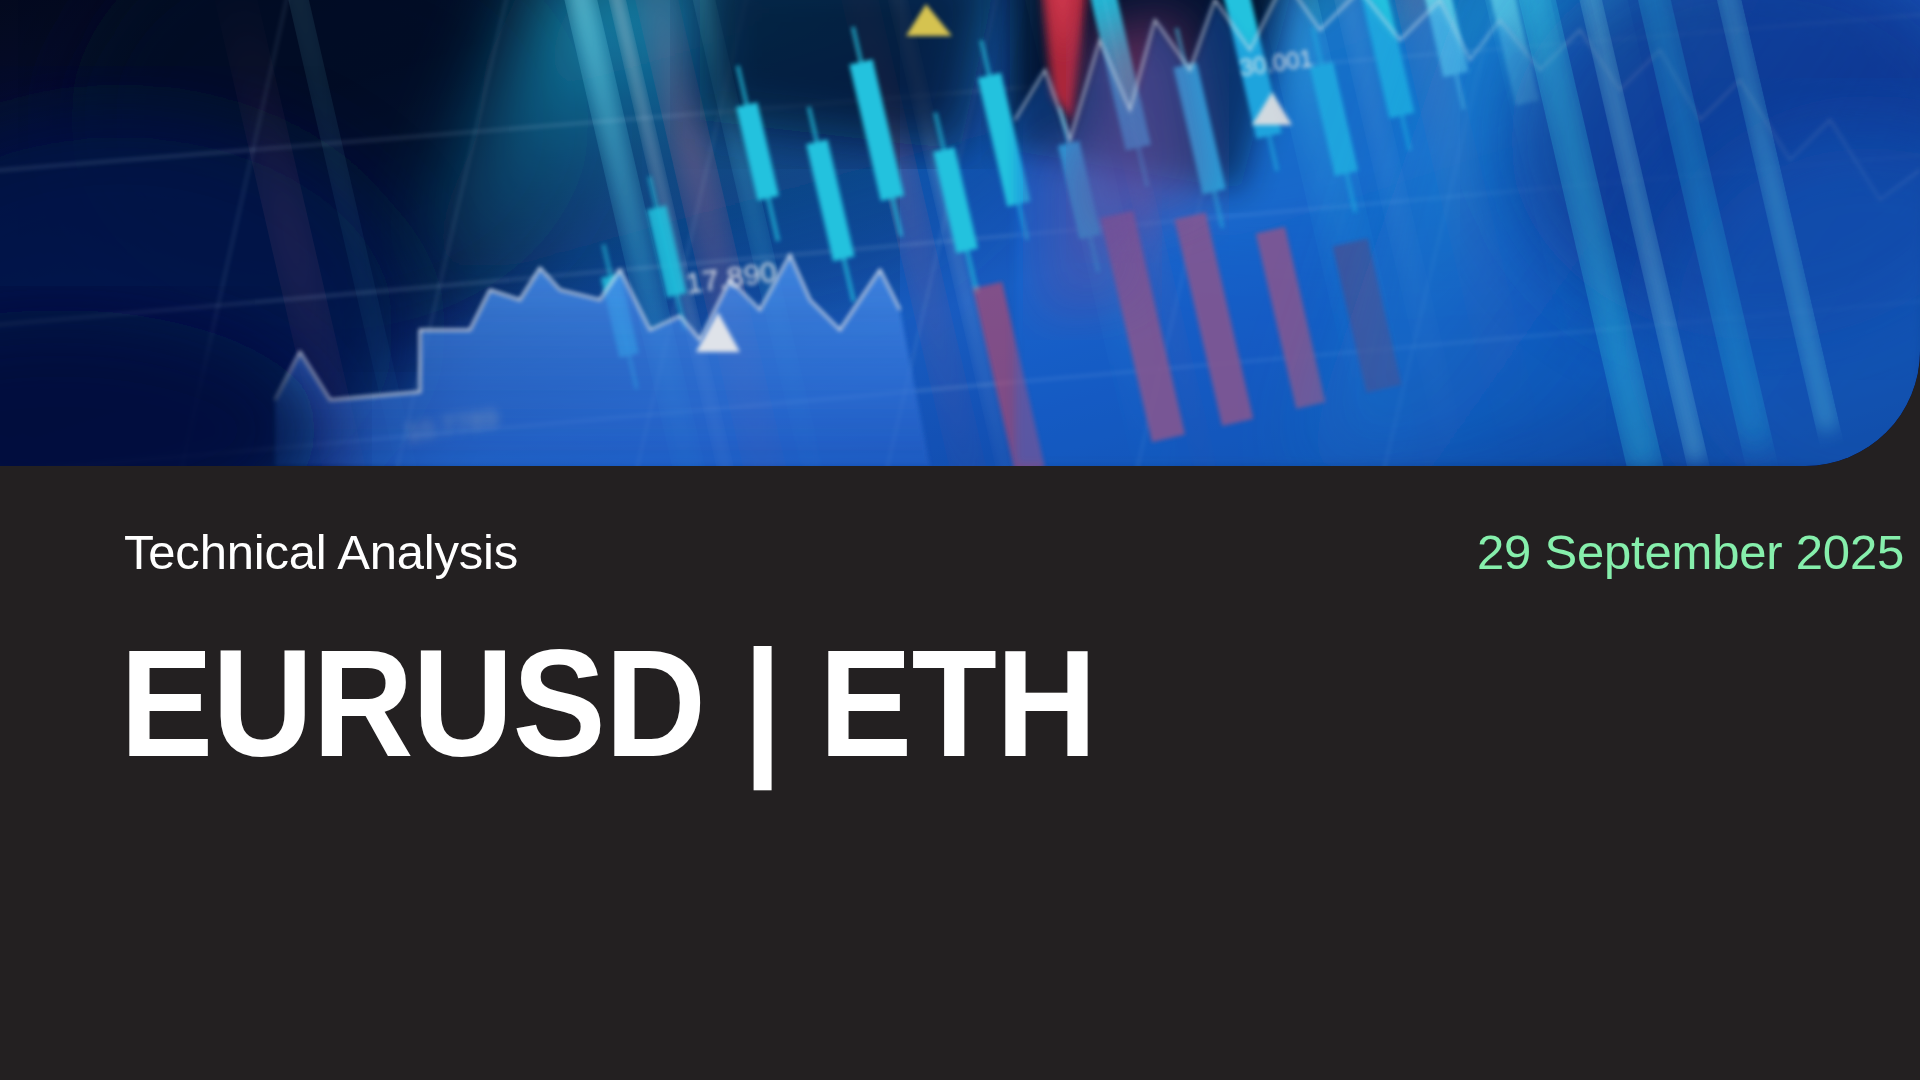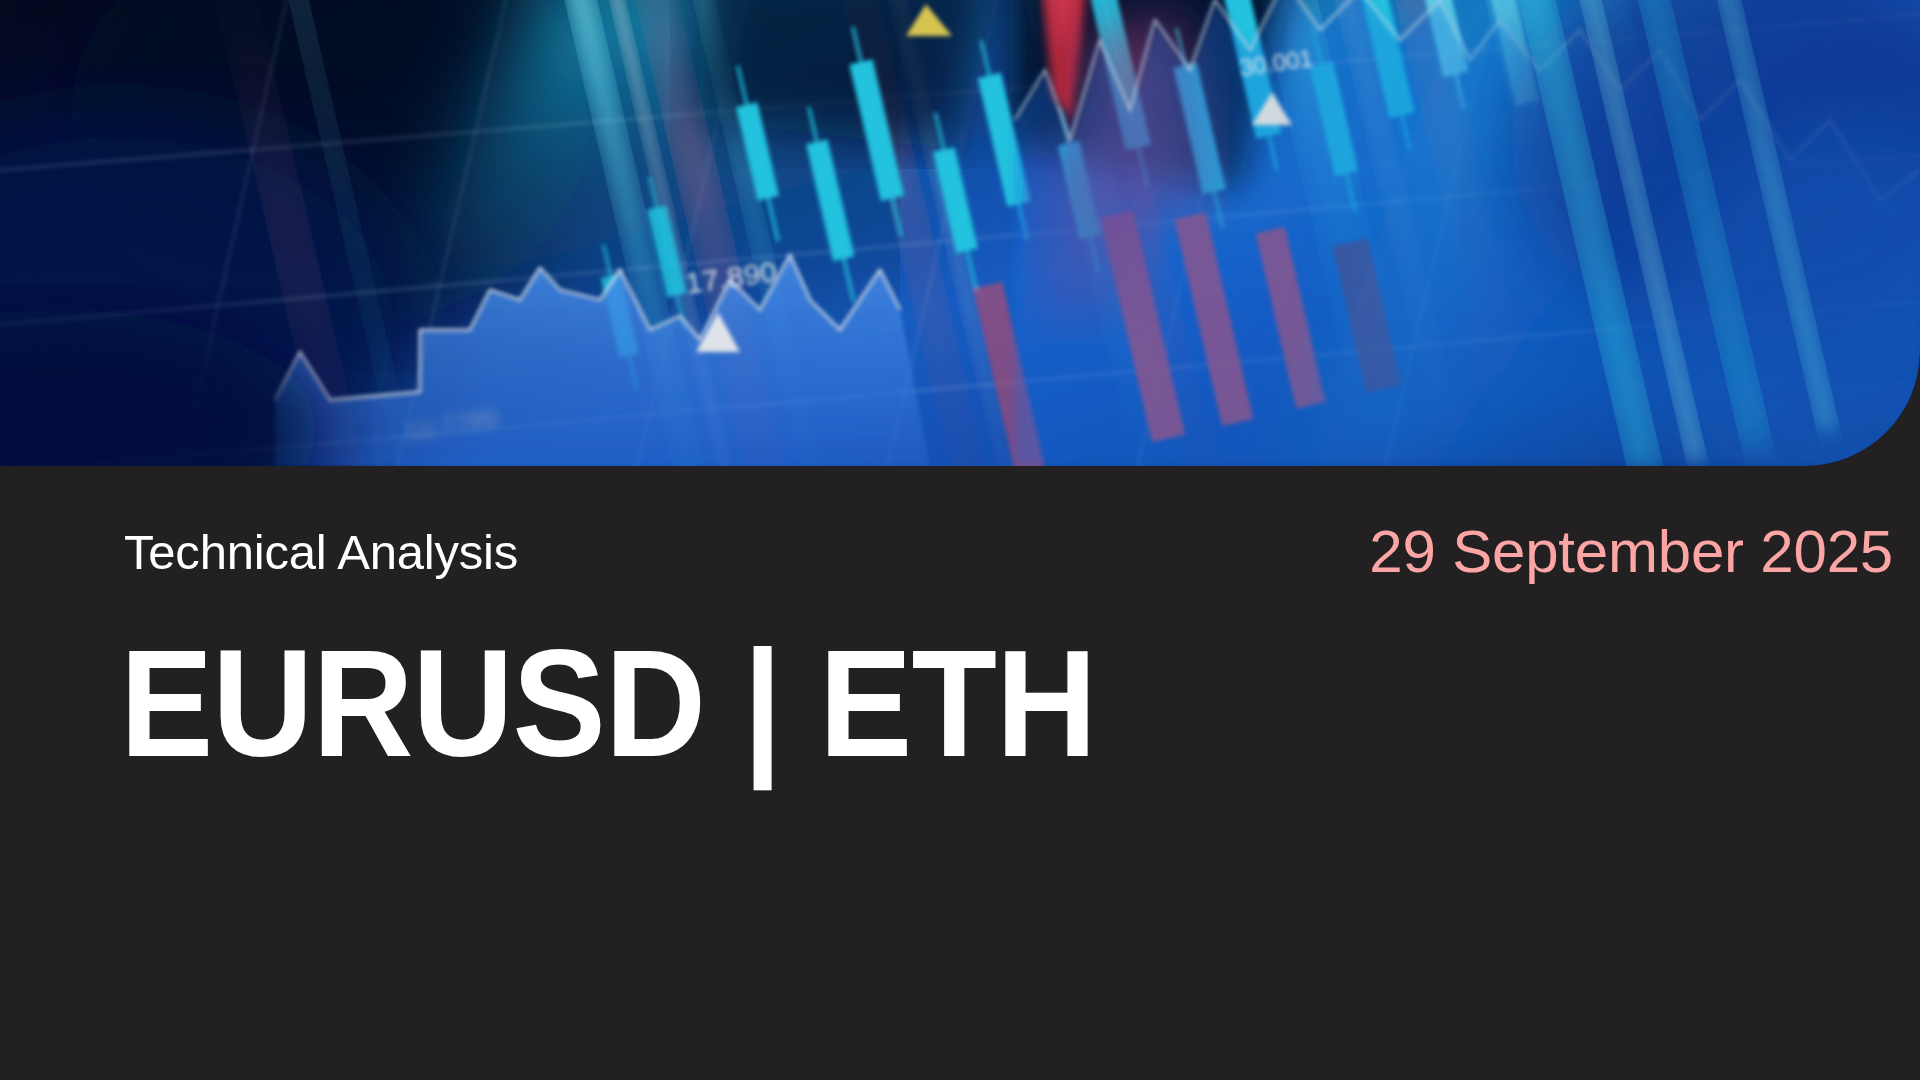--- a/index.html
+++ b/index.html
@@ -26,37 +26,37 @@
     background:#0a1a55;
   }
   .hero-svg { position:absolute; top:0; left:0; width:1920px; height:466px; display:block; }
 
   
   .meta-row {
     position:absolute;
     left:0; right:0;
     top:516px;
     height:72px;
-    padding:0 27px 0 124px;
+    padding:0 16px 0 124px;
     display:flex;
     align-items:center;
     justify-content:space-between;
   }
   .eyebrow {
     font-size:49px;
     font-weight:300;
     color:#ffffff;
     letter-spacing:-0.2px;
     line-height:1;
     white-space:nowrap;
   }
   .date {
-    font-size:60px;
+    font-size:49px;
     font-weight:300;
-    color:#fca5a5;
+    color:#86efac;
     letter-spacing:-0.2px;
     line-height:1;
     white-space:nowrap;
   }
 
   .headline {
     position:absolute;
     left:120px;
     top:627px;
     font-size:152px;

